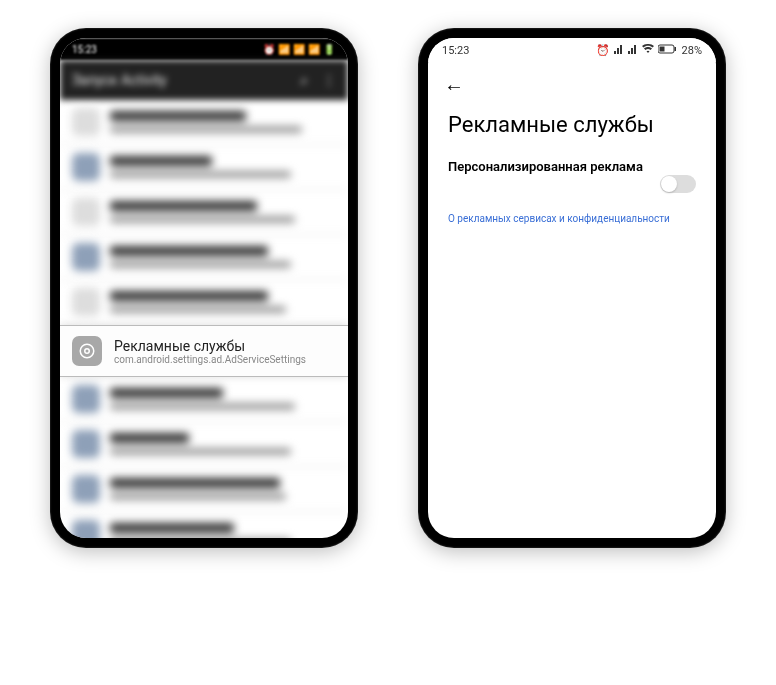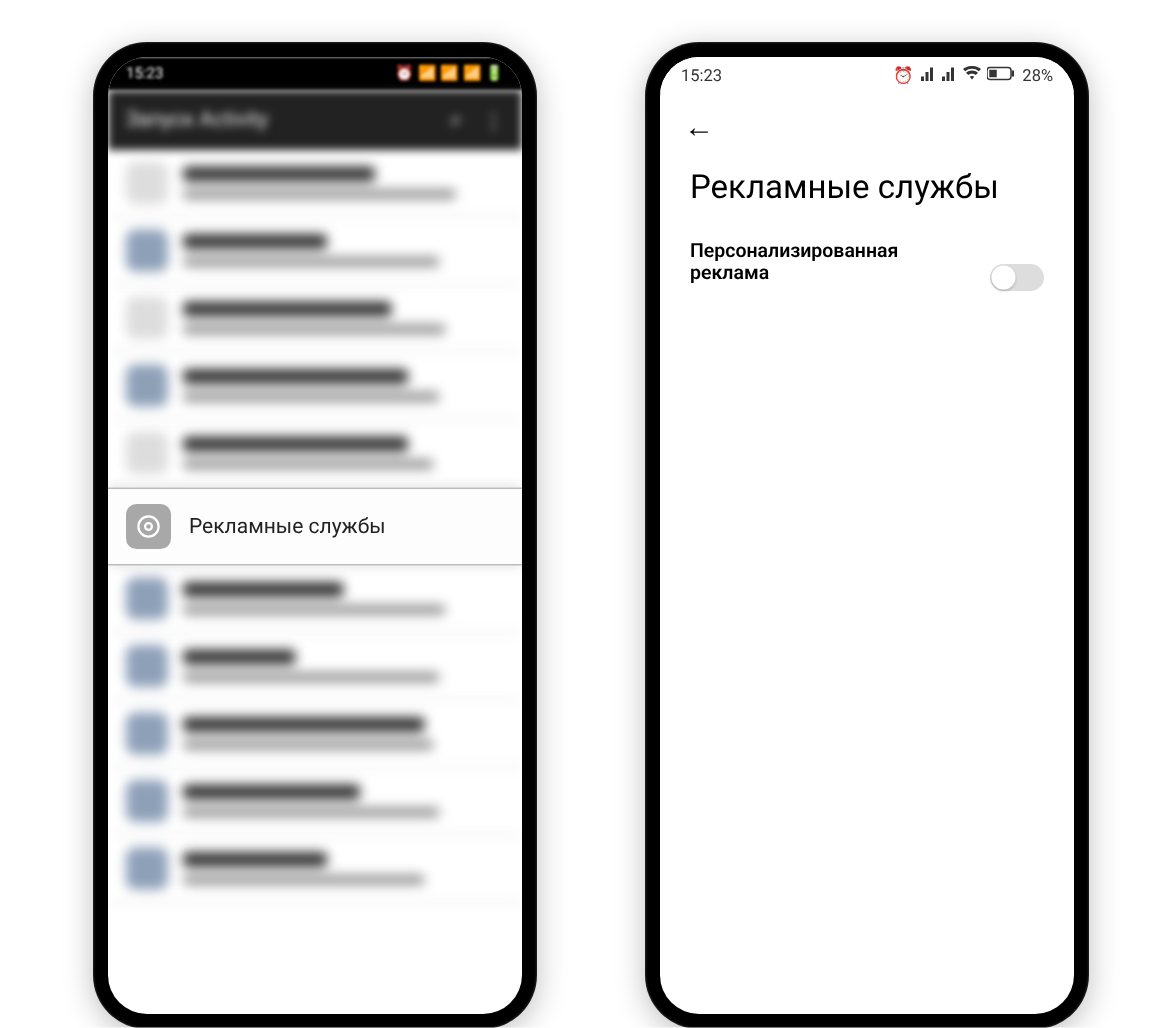--- a/index.html
+++ b/index.html
@@ -12,27 +12,26 @@
     overflow: hidden;
   }
   .container {
     display: flex;
     gap: 60px;
     padding: 28px 50px;
     justify-content: center;
   }
   .phone {
     width: 310px;
-    height: 658px;
+    height: 520px;
     background: #000;
     border-radius: 36px;
     padding: 10px;
     box-shadow: 0 4px 20px rgba(0,0,0,0.25), inset 0 0 2px rgba(255,255,255,0.3);
     position: relative;
-    margin-left: 12px;
   }
   .screen {
     width: 100%;
     height: 100%;
     background: #fff;
     border-radius: 26px;
     overflow: hidden;
     position: relative;
   }
 
@@ -234,20 +233,21 @@
           </div>
           <div class="focused-row">
   <div class="focused-icon">
     <svg width="18" height="18" viewBox="0 0 24 24" fill="none" stroke="#fff" stroke-width="2">
                 <circle cx="12" cy="12" r="9"></circle>
                 <circle cx="12" cy="12" r="3"></circle>
               </svg>
   </div>
   <div class="focused-texts">
     <div class="focused-title">Рекламные службы</div>
+    <div class="focused-sub">com.android.settings.ad.AdServiceSettings</div>
   </div>
           </div>
           <div class="blur-row">
             <div class="blur-icon"></div>
             <div class="blur-lines">
               <div class="blur-title" style="width: 50%;"></div>
               <div class="blur-sub" style="width: 82%;"></div>
             </div>
           </div>
           <div class="blur-row">
@@ -316,16 +316,17 @@
       <div class="back-row">
         <span class="back-arrow">←</span>
       </div>
       <div class="page-title">Рекламные службы</div>
       <div class="setting-row">
         <div class="setting-texts">
           <div class="setting-title">Персонализированная реклама</div>
         </div>
         <div class="toggle"></div>
       </div>
+      <div class="privacy-link">О рекламных сервисах и конфиденциальности</div>
     </div>
   </div>
 
 </div>
 
 </body></html>

